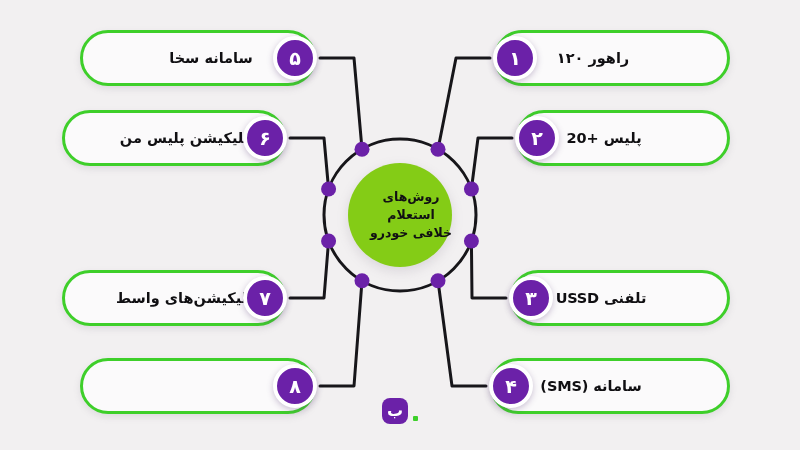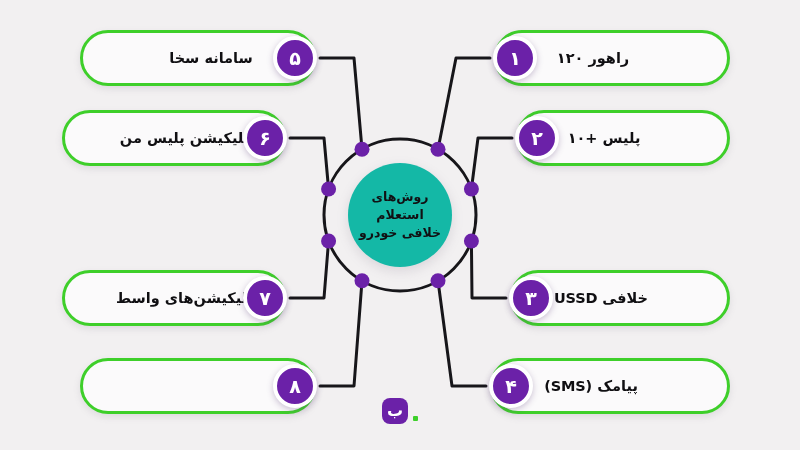--- a/index.html
+++ b/index.html
@@ -32,25 +32,25 @@
   }
 
   
   .hub {
     position: absolute;
     left: 348px;
     top: 163px;
     width: 104px;
     height: 104px;
     border-radius: 50%;
-    background: #14b8a6;
+    background: #84cc16;
     box-shadow: 0 4px 12px rgba(120,110,130,0.20);
     display: flex;
     align-items: center;
-    justify-content: center;
+    justify-content: flex-start;
     z-index: 4;
   }
   .hub-text {
     font-size: 12.5px;
     font-weight: bold;
     color: #111013;
     line-height: 1.45;
     text-align: center;
     white-space: pre-line;
     letter-spacing: -0.2px;
@@ -176,29 +176,29 @@
 خلافی خودرو</div>
   </div>
 
   <div id="nodes-layer">
       <div class="pill right" style="left: 494px; top: 30px; width: 236px;">
         <div class="badge">۱</div>
         <div class="pill-label">راهور ۱۲۰</div>
       </div>
       <div class="pill right" style="left: 516px; top: 110px; width: 214px;">
         <div class="badge">۲</div>
-        <div class="pill-label">پلیس +۱۰</div>
+        <div class="pill-label">پلیس +20</div>
       </div>
       <div class="pill right" style="left: 510px; top: 270px; width: 220px;">
         <div class="badge">۳</div>
-        <div class="pill-label">خلافی USSD</div>
+        <div class="pill-label">تلفنی USSD</div>
       </div>
       <div class="pill right" style="left: 490px; top: 358px; width: 240px;">
         <div class="badge">۴</div>
-        <div class="pill-label">پیامک (SMS)</div>
+        <div class="pill-label">سامانه (SMS)</div>
       </div>
       <div class="pill left" style="left: 80px; top: 30px; width: 236px;">
         <div class="badge">۵</div>
         <div class="pill-label">سامانه سخا</div>
       </div>
       <div class="pill left" style="left: 62px; top: 110px; width: 224px;">
         <div class="badge">۶</div>
         <div class="pill-label">اپلیکیشن پلیس من</div>
       </div>
       <div class="pill left" style="left: 62px; top: 270px; width: 224px;">

